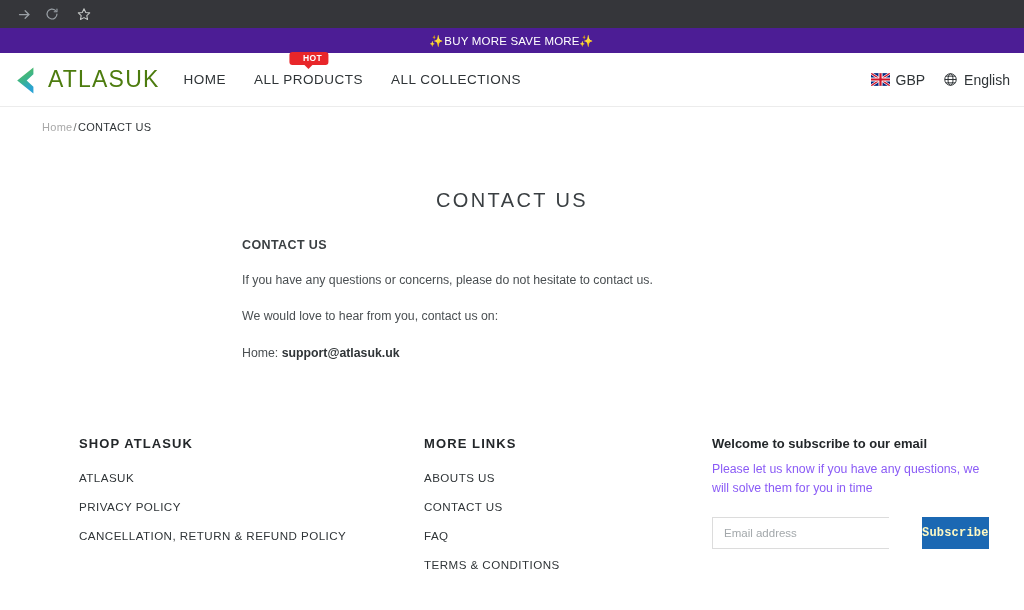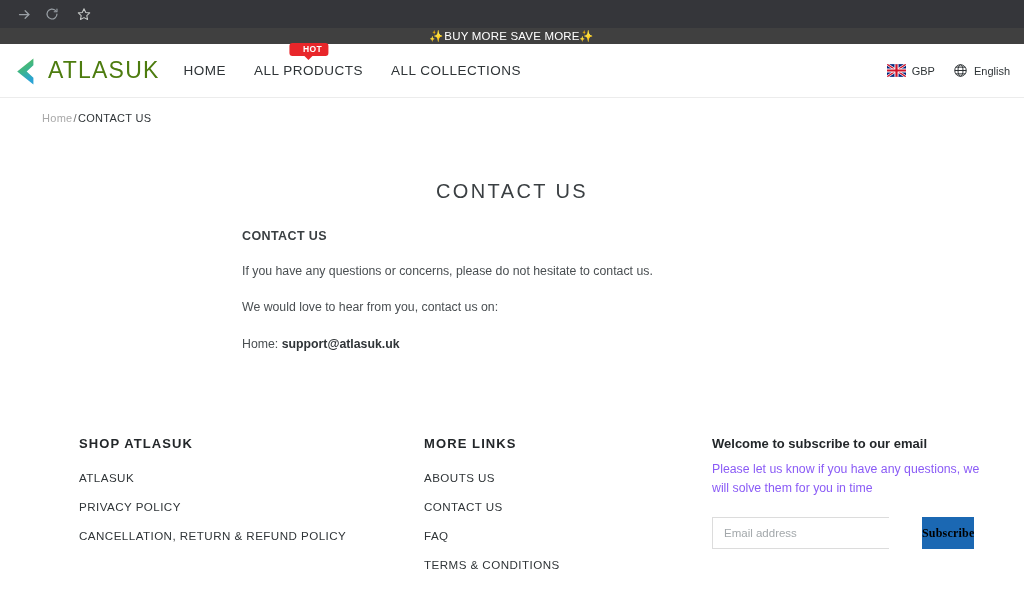--- a/index.html
+++ b/index.html
@@ -50,22 +50,22 @@
   .star-btn {
     width: 28px; height: 28px;
     display: flex; align-items: center; justify-content: center;
     color: #c4c7c5;
     flex: none;
     margin-left: 4px;
   }
 
   
   .announce {
-    height: 16px;
-    background: #404040;
+    height: 25px;
+    background: #4c1d95;
     color: #ffffff;
     display: flex;
     align-items: center;
     justify-content: center;
     font-size: 11.5px;
     letter-spacing: 0.2px;
   }
 
   
   .site-header {
@@ -125,21 +125,21 @@
   .header-right {
     margin-left: auto;
     display: flex;
     align-items: center;
     gap: 18px;
   }
   .sel {
     display: flex;
     align-items: center;
     gap: 6px;
-    font-size: 11px;
+    font-size: 14px;
     color: #2f3437;
   }
   .flag { width: 19px; height: 13px; display: block; border-radius: 1px; }
 
   
   .breadcrumb {
     padding: 14px 0 0 42px;
     font-size: 11px;
     color: #2f3437;
     letter-spacing: 0.3px;
@@ -223,24 +223,24 @@
     font-size: 11.5px;
     font-family: "Liberation Sans", sans-serif;
     color: #3a3f42;
     background: #fff;
   }
   .news-input::placeholder { color: #a3a8ab; }
   .news-btn {
     width: 102px;
     border: none;
     background: #1b68b3;
-    color: #000000;
+    color: #fef9c3;
     font-size: 12px;
     font-weight: 700;
-    font-family: Liberation Serif, serif;
+    font-family: Liberation Mono, monospace;
     letter-spacing: 0.2px;
     cursor: pointer;
     margin-left: 33px;
   }
 </style>
 </head>
 <body>
 
 <div class="browser-bar">
   <div class="nav-btn">

